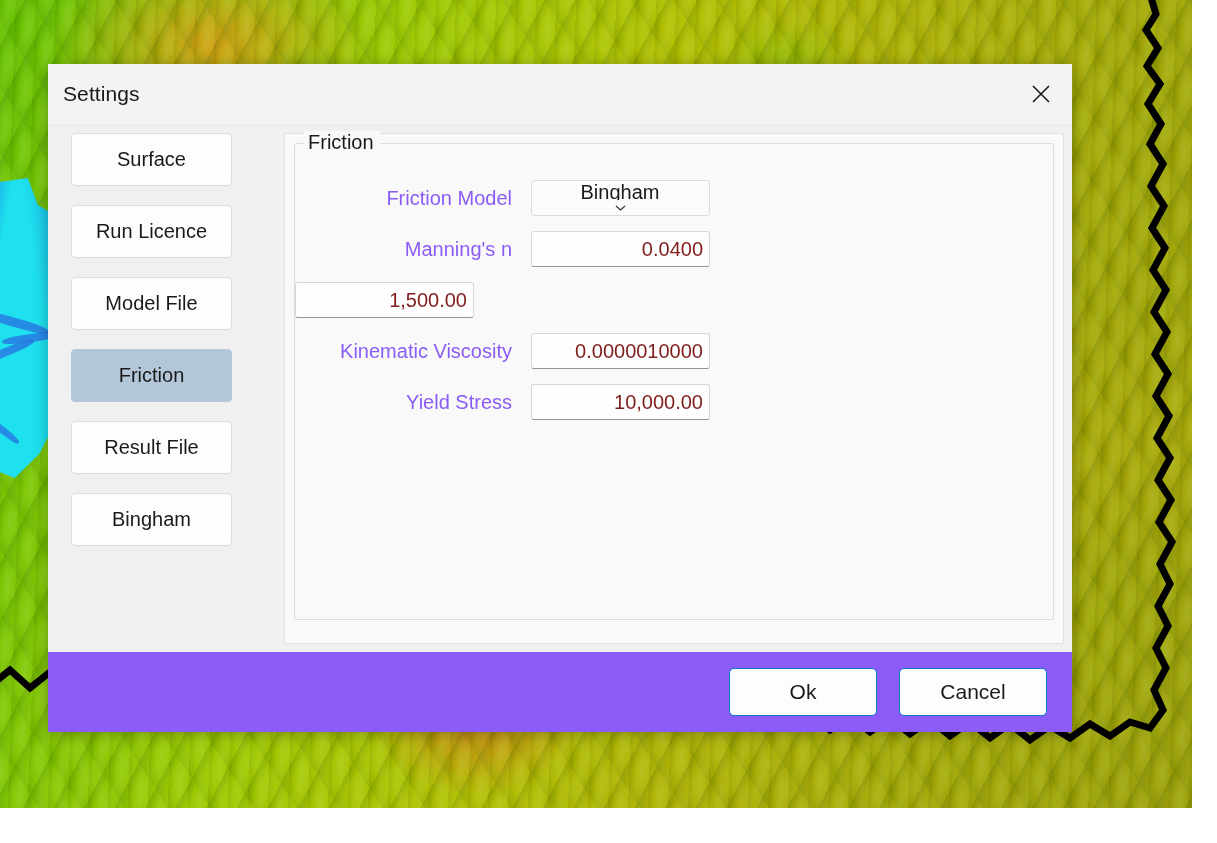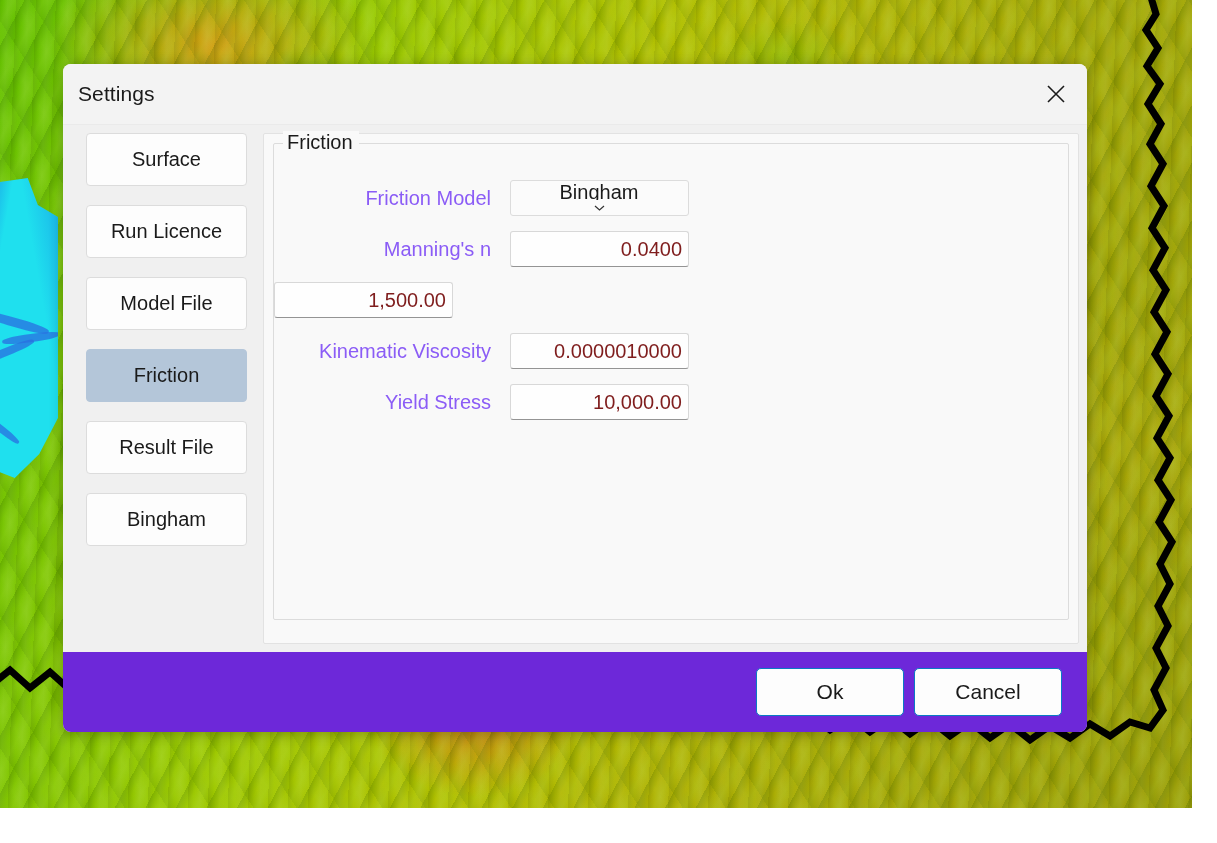--- a/index.html
+++ b/index.html
@@ -84,26 +84,26 @@
   }
   #map-outline {
     position: absolute;
     left: 0; top: 0;
     width: 1196px; height: 812px;
   }
 
   
   #settings-dialog {
     position: absolute;
-    left: 63px;
+    left: 48px;
     top: 64px;
     width: 1024px;
     height: 668px;
     background: #f0f0f0;
-    border-radius: 8px;
+    border-radius: 0;
     box-shadow: 0 2px 14px rgba(0,0,0,.28);
     overflow: hidden;
     display: flex;
     flex-direction: column;
     justify-content: flex-end;
   }
 
   
   #title-bar {
     height: 60px;
@@ -130,20 +130,21 @@
     border-radius: 4px;
     cursor: pointer;
   }
 
   
   #dialog-body {
     flex: 1;
     display: flex;
     padding: 8px;
     min-height: 0;
+    gap: 36px;
   }
 
   
   #sidebar {
     width: 176px;
     flex: none;
     padding: 0 0 0 15px;
     box-sizing: border-box;
     display: flex;
     flex-direction: column;
@@ -252,26 +253,26 @@
     color: #1a1a1a;
     text-align: left;
     white-space: nowrap;
     overflow: hidden;
   }
 
   
   #dialog-footer {
     height: 80px;
     flex: none;
-    background: #6d28d9;
+    background: #8b5cf6;
     display: flex;
     align-items: center;
     justify-content: flex-end;
     padding-right: 25px;
-    gap: 10px;
+    gap: 22px;
     box-sizing: border-box;
   }
   .footer-button {
     width: 148px;
     height: 48px;
     background: #fdfdfd;
     border: 1px solid #0a7ac4;
     border-radius: 5px;
     font-size: 21px;
     color: #1a1a1a;

